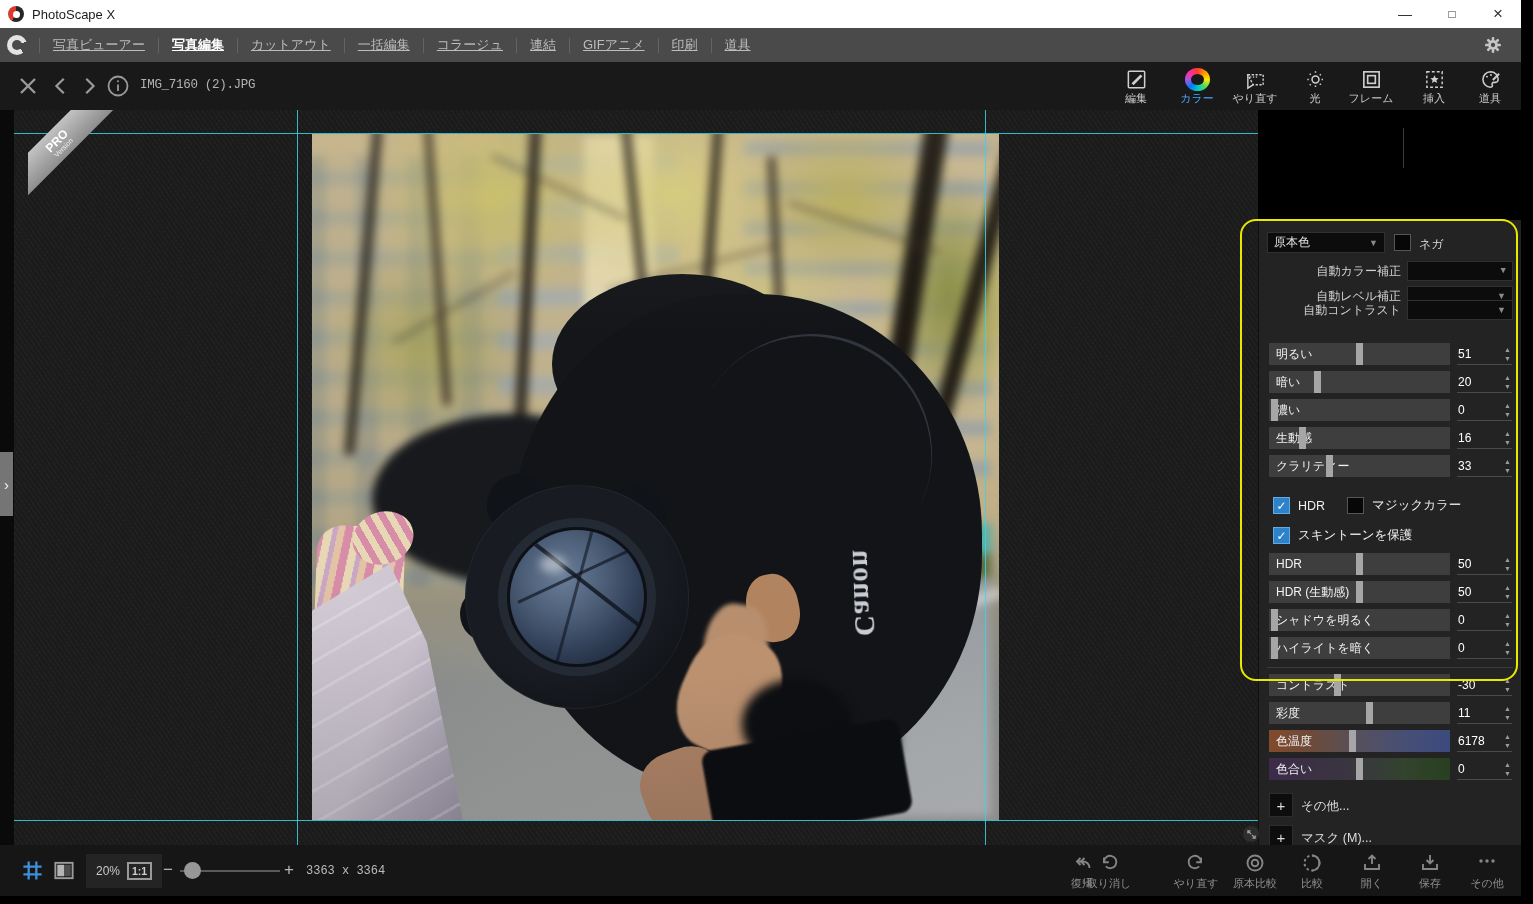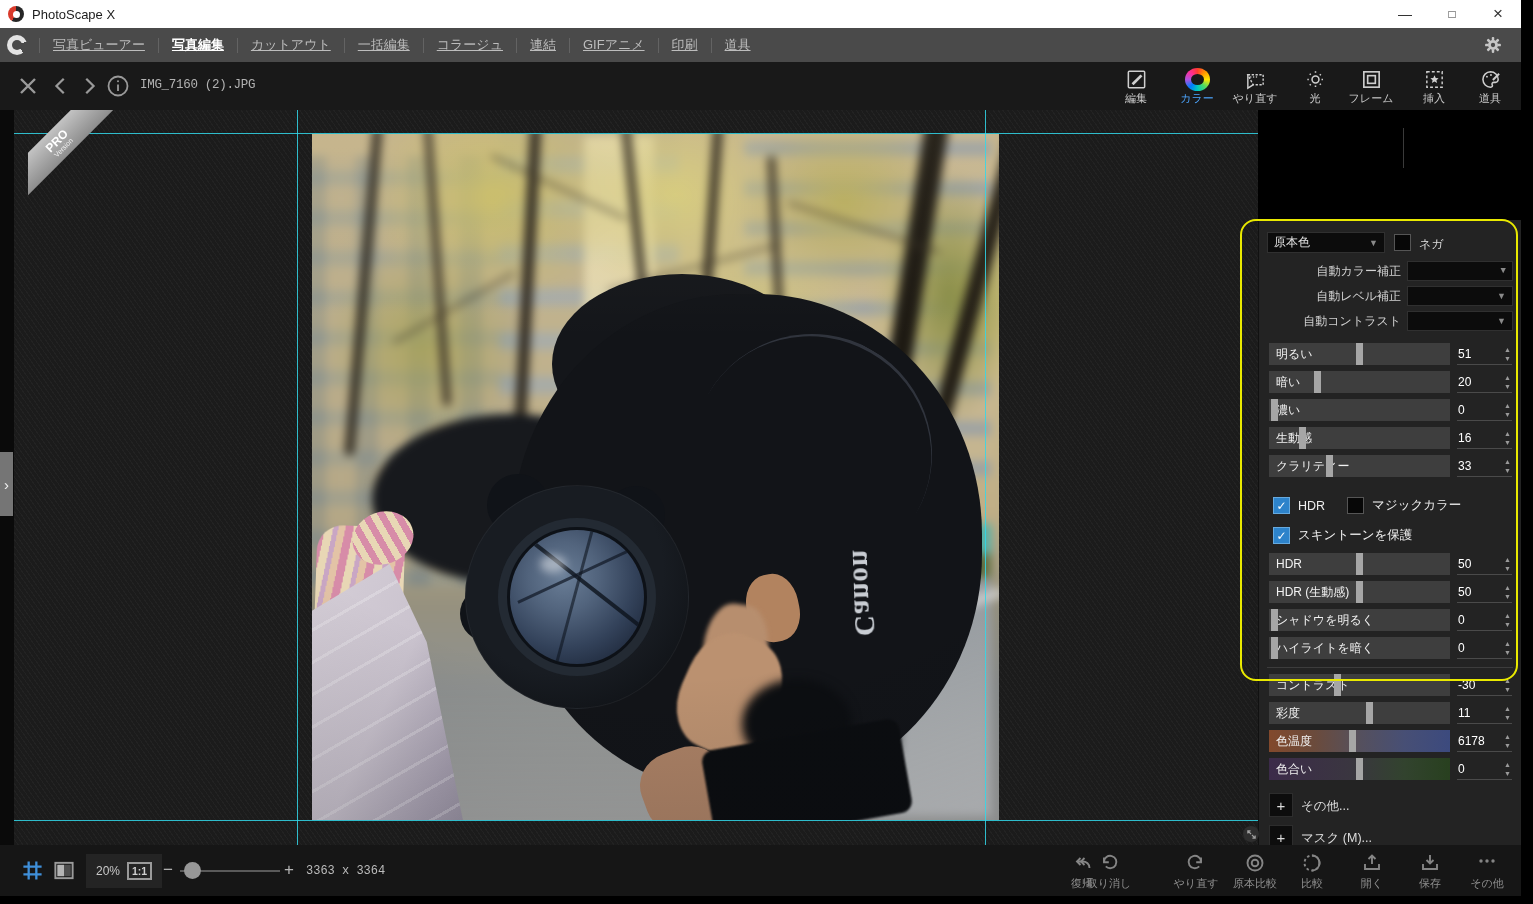--- a/index.html
+++ b/index.html
@@ -362,21 +362,21 @@
         <div class="ddl">
             <span class="caret">▼</span>
           </div>
       </div>
       <div class="autorow" style="top:66px;">
         <span class="alabel">自動レベル補正</span>
         <div class="ddl">
             <span class="caret">▼</span>
           </div>
       </div>
-      <div class="autorow" style="top:91px;">
+      <div class="autorow" style="top:80px;">
         <span class="alabel">自動コントラスト</span>
         <div class="ddl">
             <span class="caret">▼</span>
           </div>
       </div>
 
       <div class="sgroup" style="top:123px;">
           <div class="srow">
             <div class="track">
               <span class="slabel">明るい</span>

